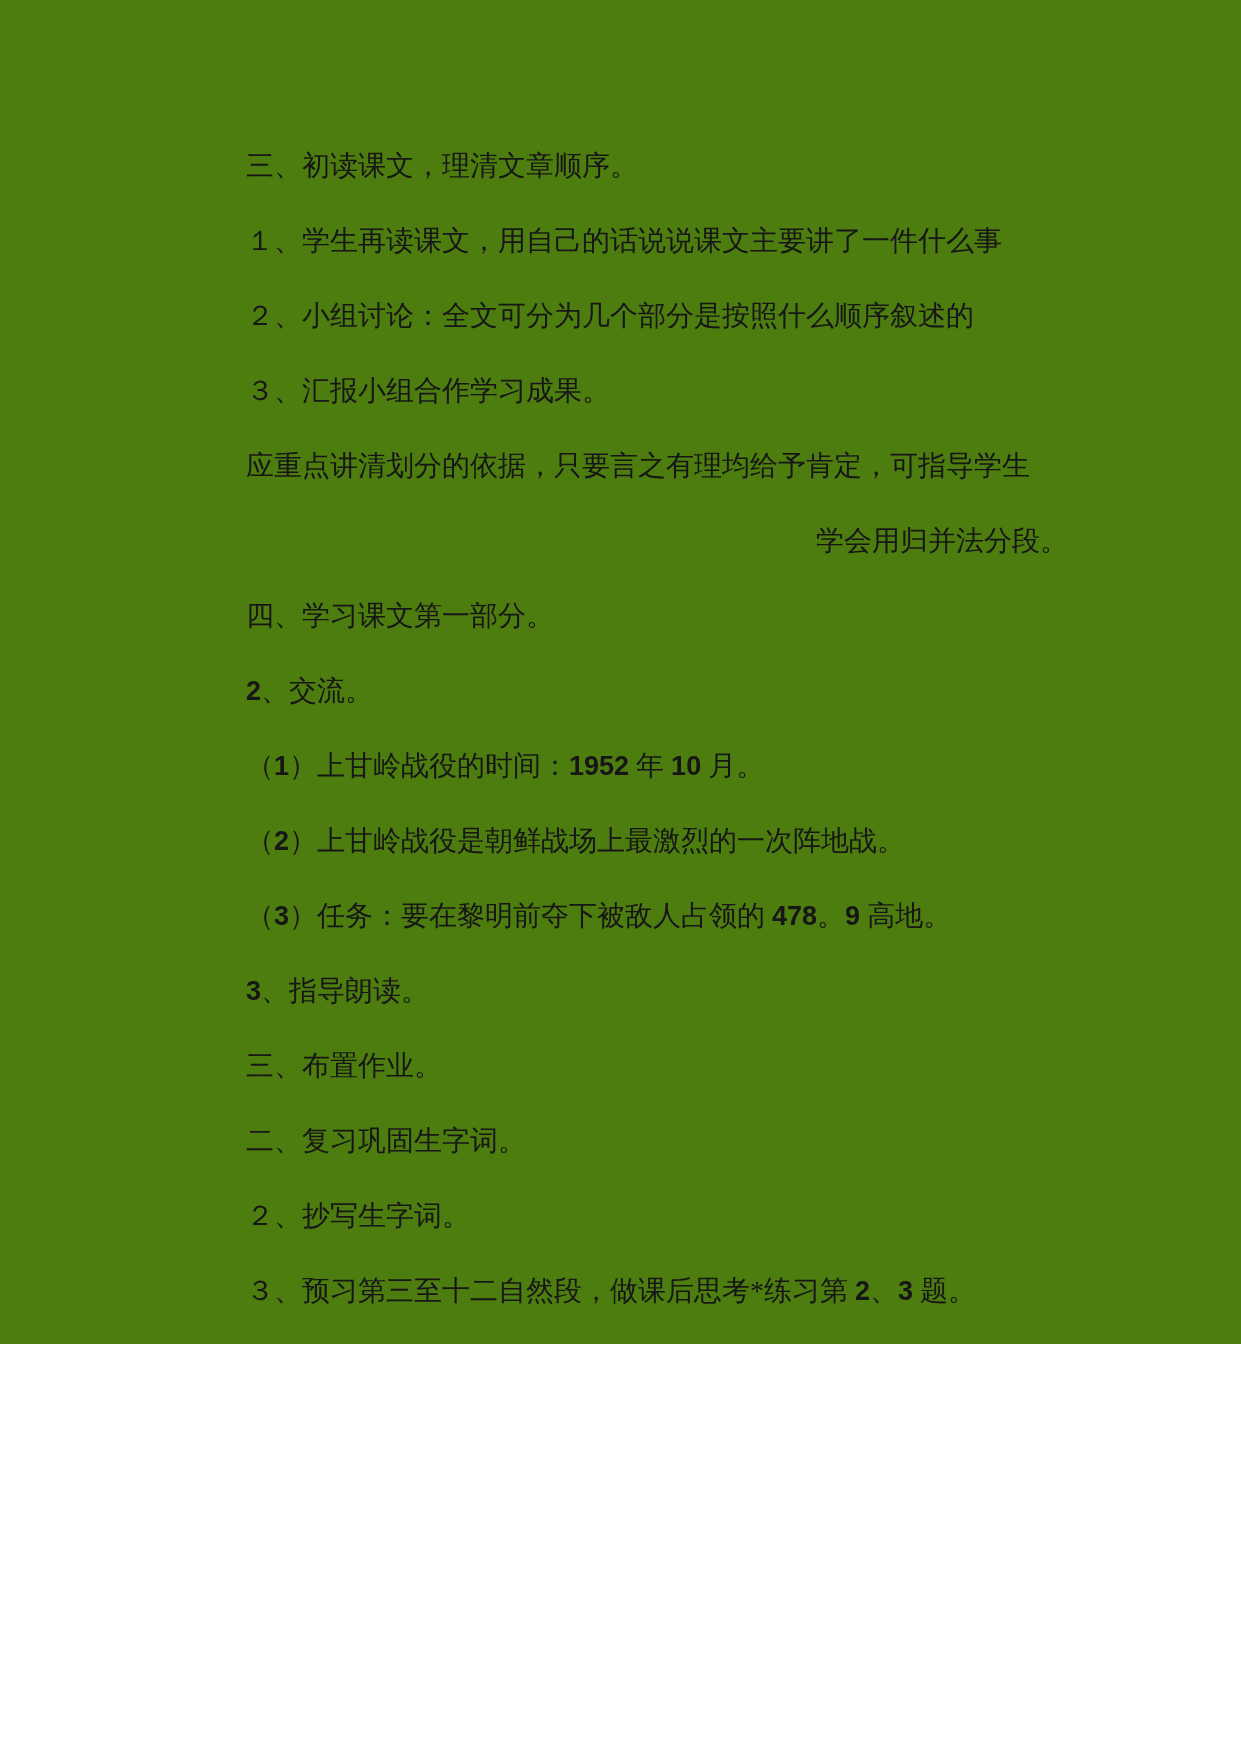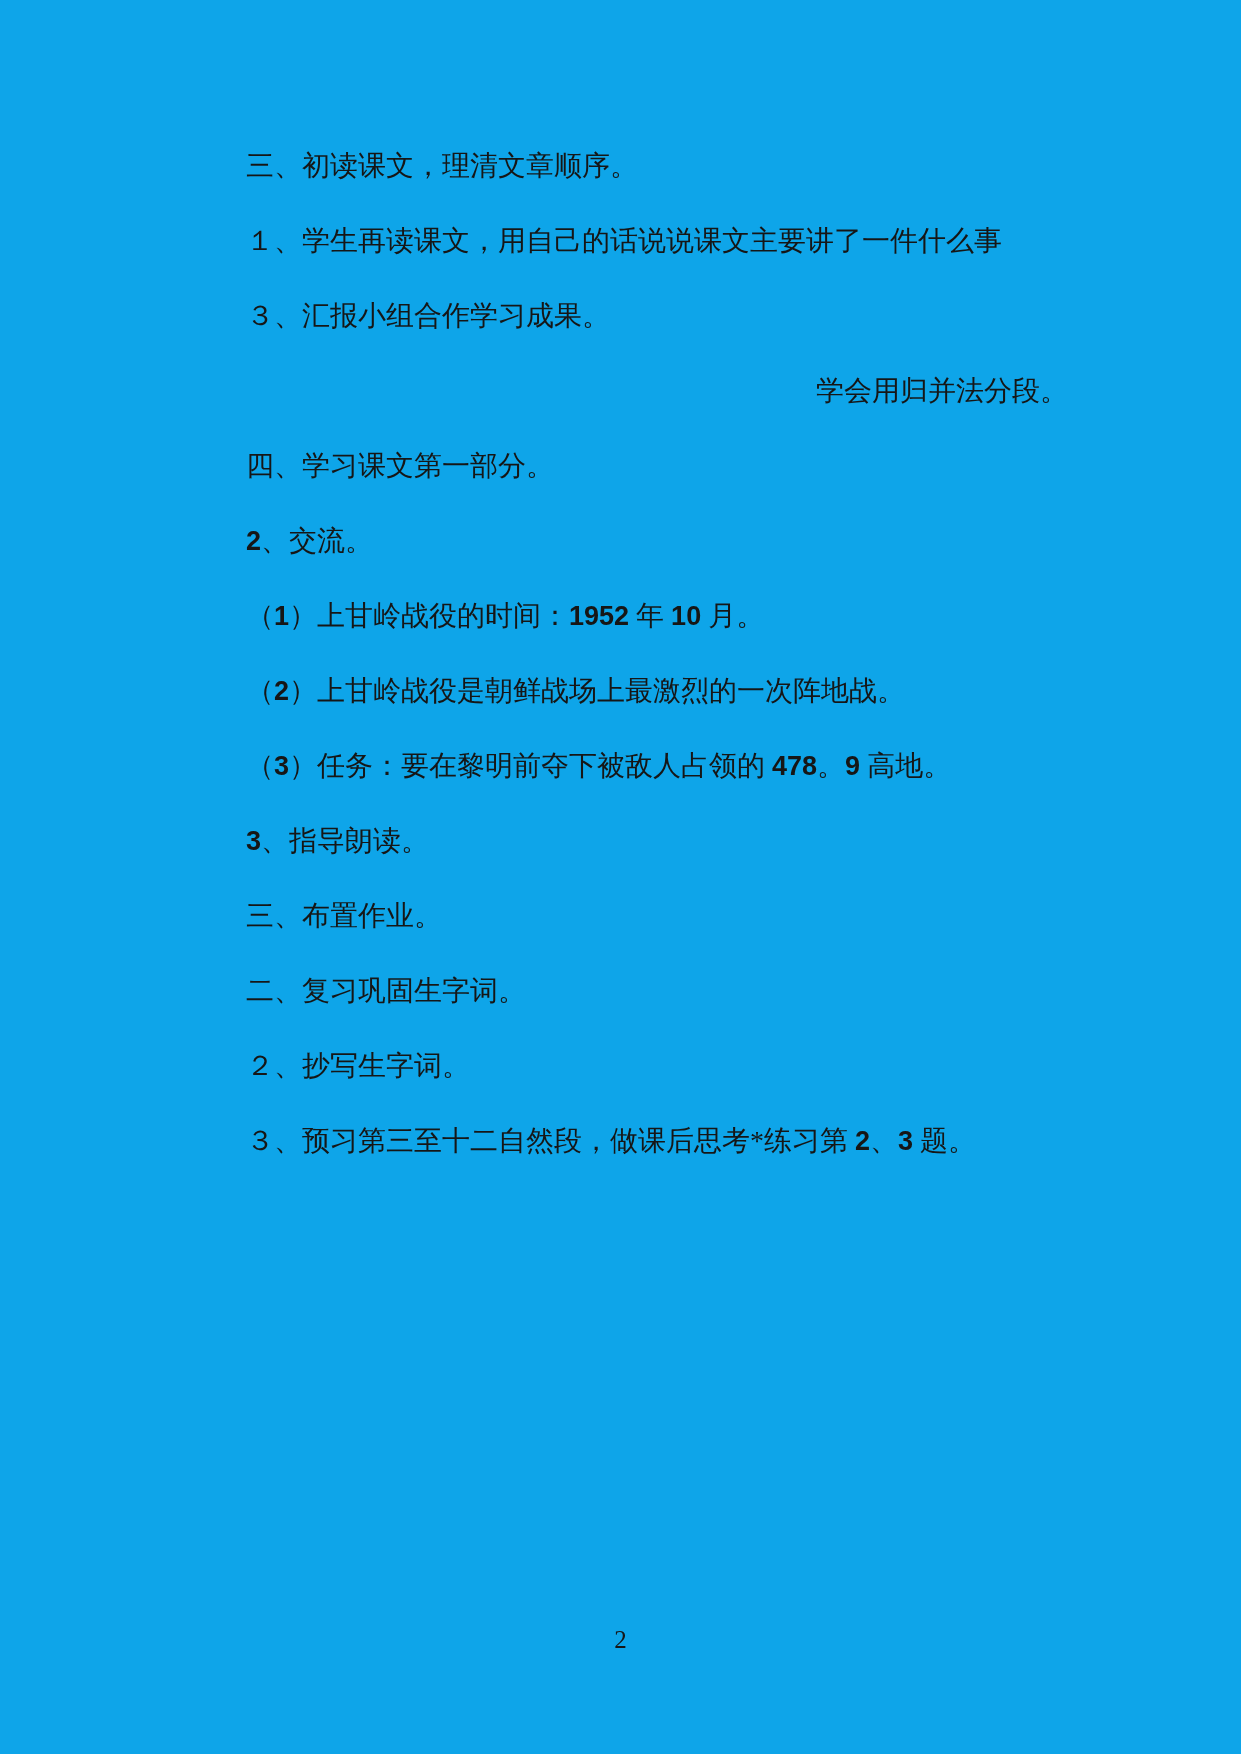--- a/index.html
+++ b/index.html
@@ -5,22 +5,22 @@
   * { margin: 0; padding: 0; box-sizing: border-box; }
   html, body { background: #ffffff; }
   body {
     width: 1241px;
     height: 1754px;
     font-family: "Liberation Serif", "DejaVu Serif", serif;
   }
   .page {
     position: relative;
     width: 1241px;
-    height: 1754px;
-    background: #0ea5e9;
+    height: 1344px;
+    background: #4d7c0f;
     overflow: hidden;
     color: #161616;
   }
   .content {
     position: absolute;
     left: 188px;
     top: 128px;
     width: 880px;
   }
   .line {
@@ -49,21 +49,23 @@
     color: #161616;
   }
 </style>
 </head>
 <body>
 
 <div class="page">
   <div class="content">
       <div class="line indent-first">三、初读课文，理清文章顺序。</div>
       <div class="line indent-first">１、学生再读课文，用自己的话说说课文主要讲了一件什么事</div>
+      <div class="line indent-first">２、小组讨论：全文可分为几个部分是按照什么顺序叙述的</div>
       <div class="line indent-first">３、汇报小组合作学习成果。</div>
+      <div class="line indent-first">应重点讲清划分的依据，只要言之有理均给予肯定，可指导学生</div>
       <div class="line indent-none">学会用归并法分段。</div>
       <div class="line indent-first">四、学习课文第一部分。</div>
       <div class="line indent-first"><span class="latin-num">2</span>、交流。</div>
       <div class="line indent-first">（<span class="latin-num">1</span>）上甘岭战役的时间：<span class="latin-num">1952</span> 年 <span class="latin-num">10</span> 月。</div>
       <div class="line indent-first">（<span class="latin-num">2</span>）上甘岭战役是朝鲜战场上最激烈的一次阵地战。</div>
       <div class="line indent-first">（<span class="latin-num">3</span>）任务：要在黎明前夺下被敌人占领的 <span class="latin-num">478</span>。<span class="latin-num">9</span> 高地。</div>
       <div class="line indent-first"><span class="latin-num">3</span>、指导朗读。</div>
       <div class="line indent-first">三、布置作业。</div>
       <div class="line indent-first">二、复习巩固生字词。</div>
       <div class="line indent-first">２、抄写生字词。</div>

